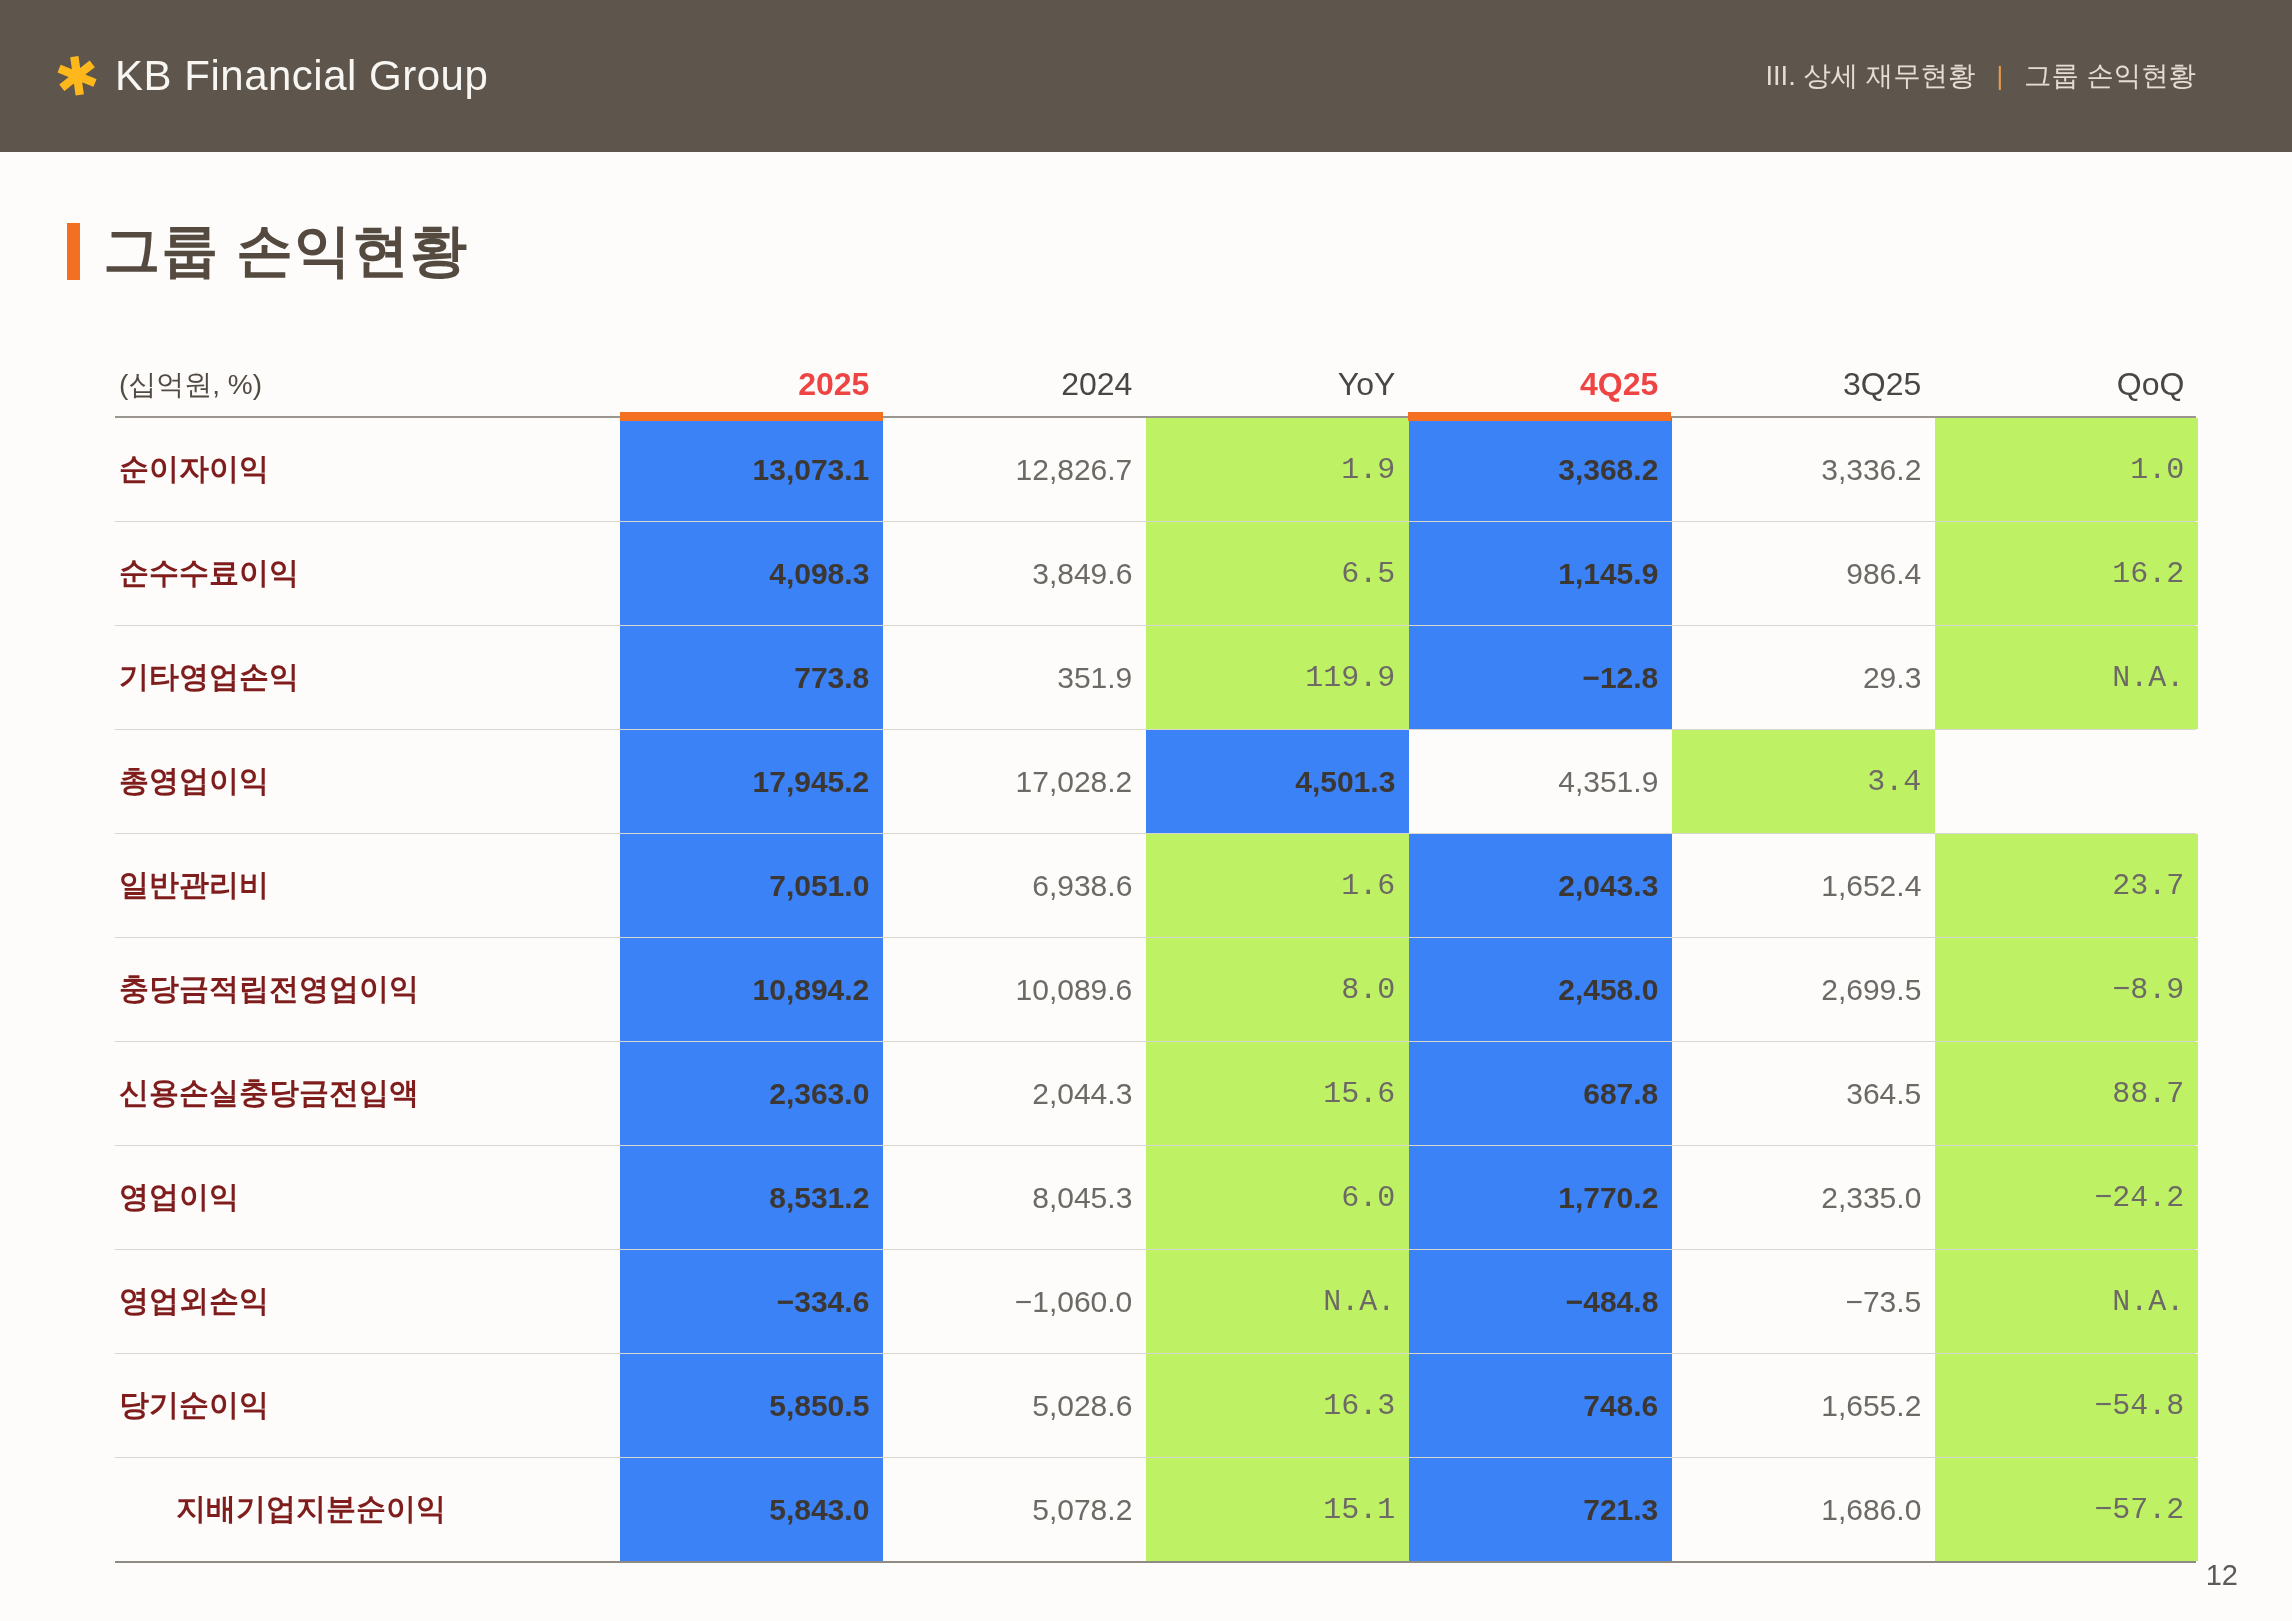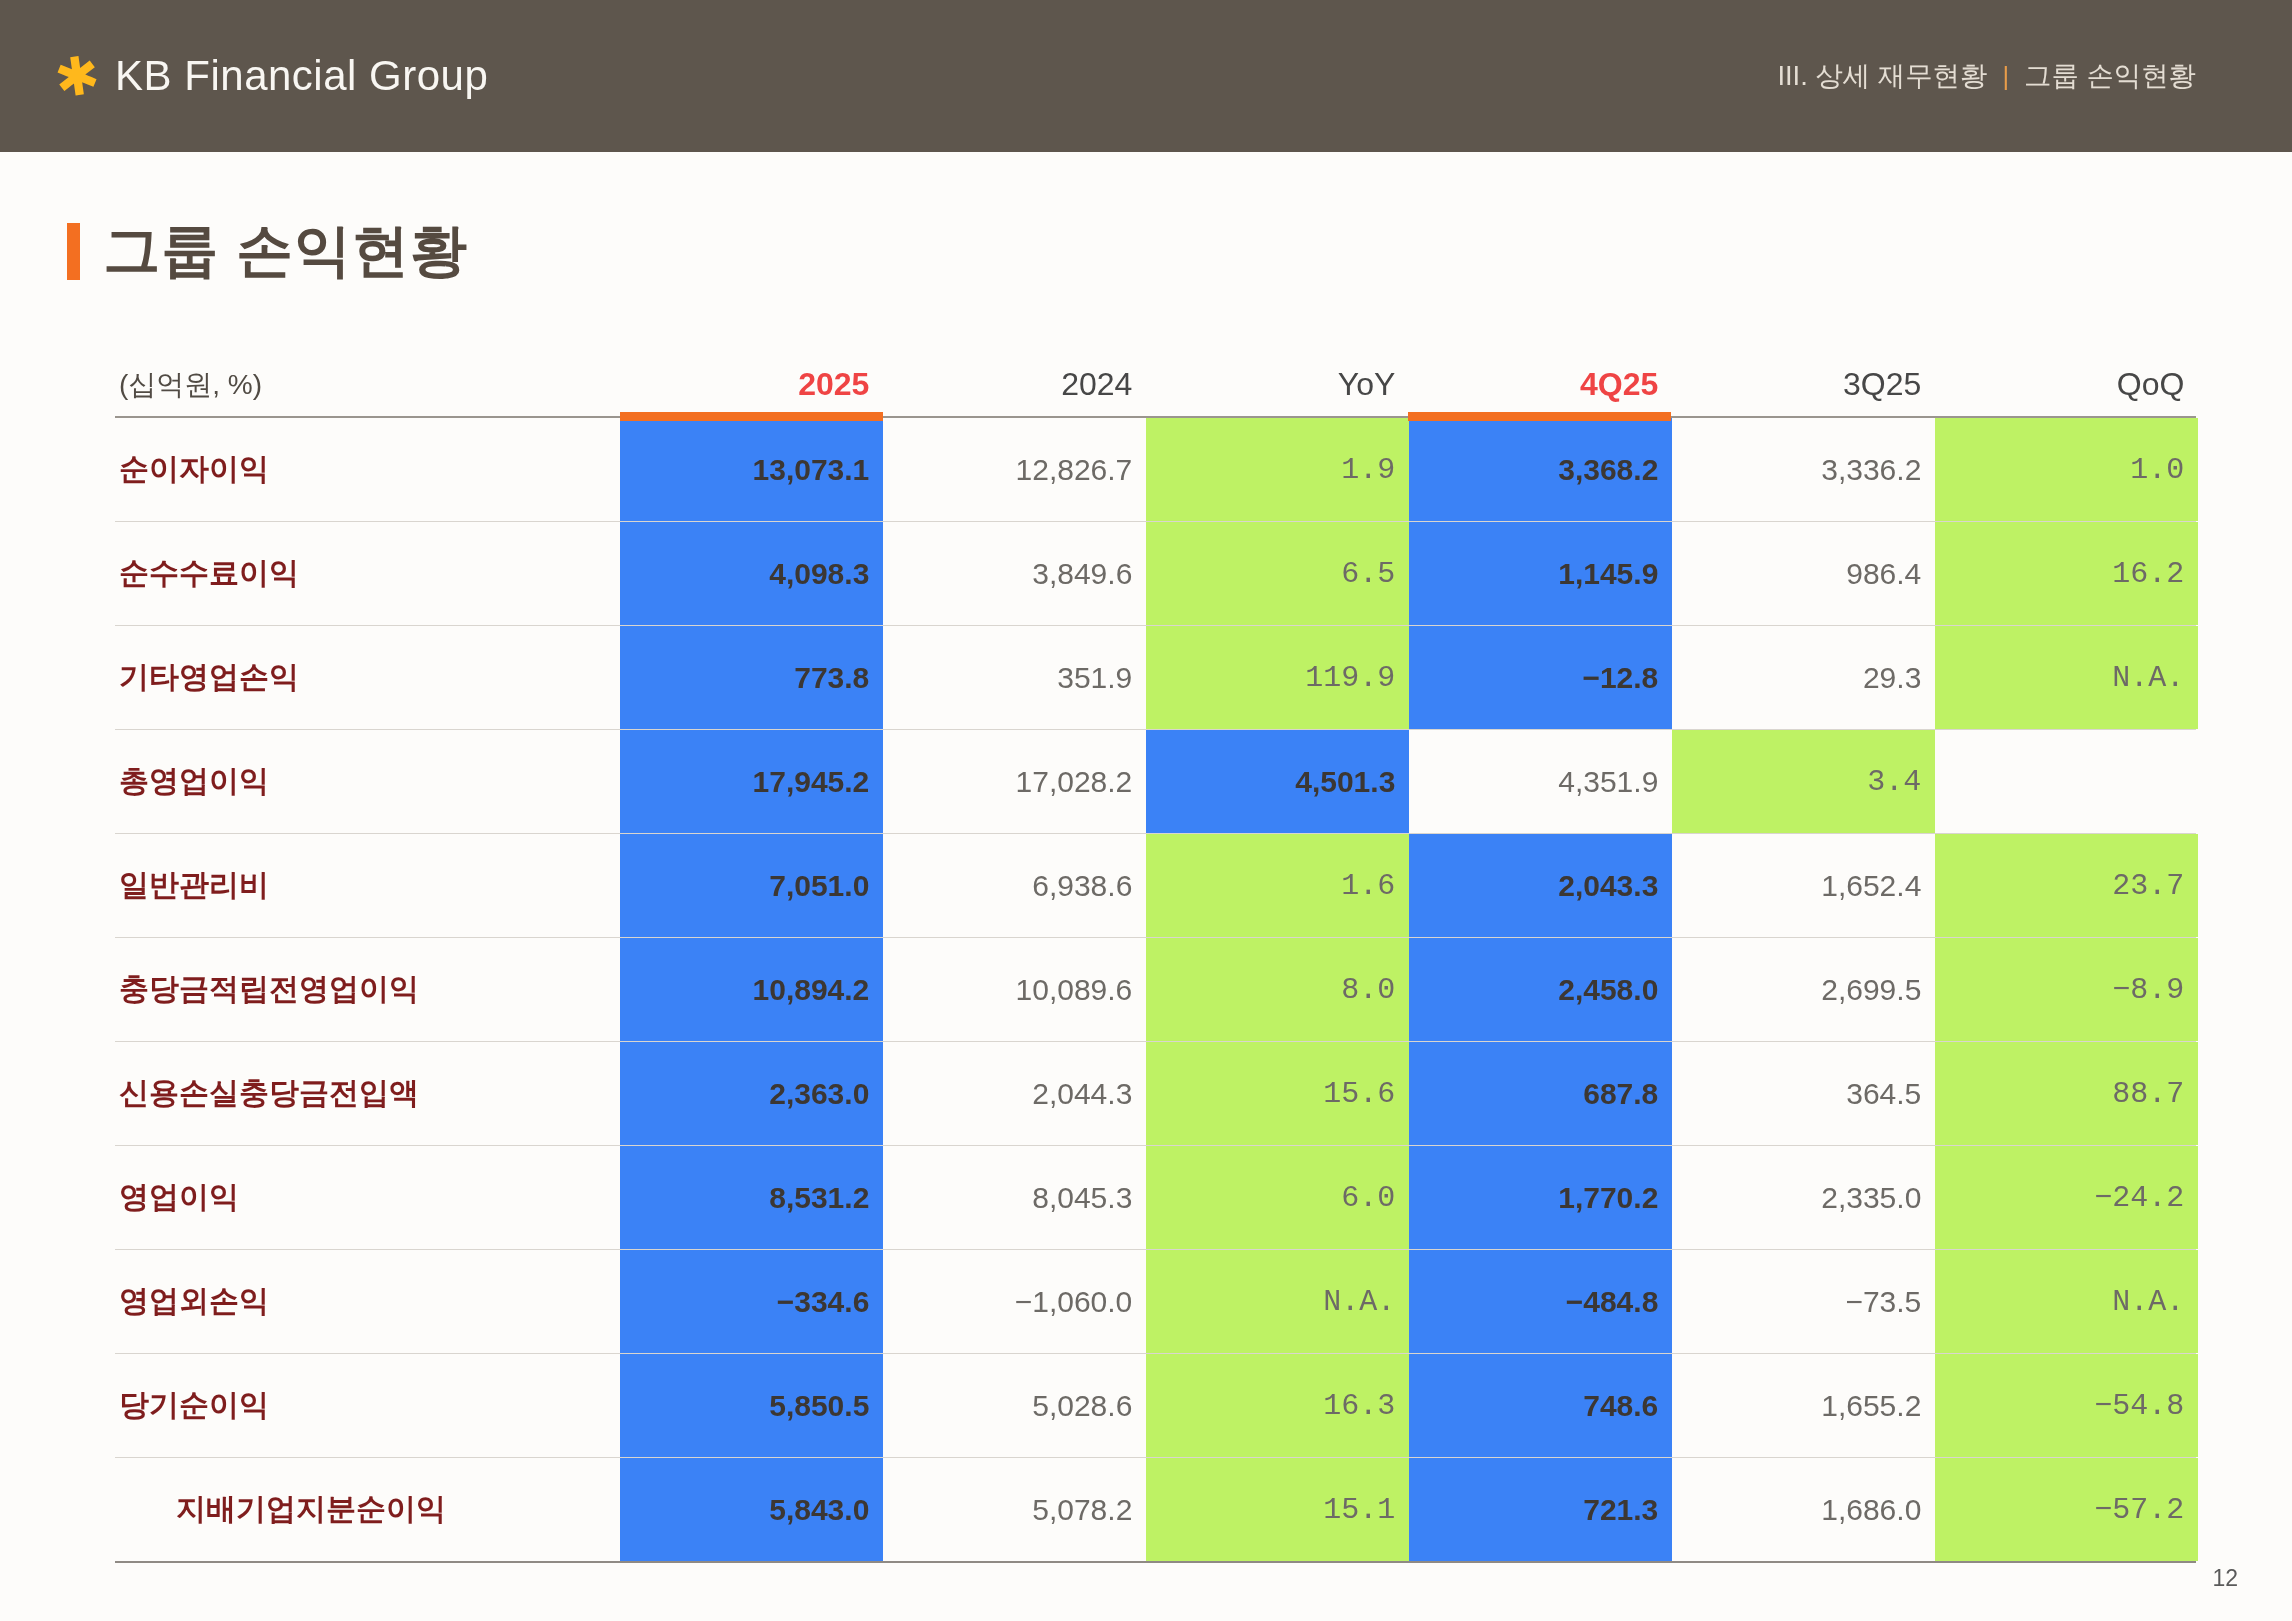--- a/index.html
+++ b/index.html
@@ -13,21 +13,21 @@
 
   
   .topbar {
     height:152px; background:#5e564d;
     display:flex; align-items:center; justify-content:space-between;
     padding:0 97px 0 55px; box-sizing:border-box;
   }
   .logo { display:flex; align-items:center; gap:15.7px; }
   .logo-star { color:#ffb81c; font-size:53px; line-height:1; transform:rotate(-8deg); }
   .logo-text { color:#f8f6f2; font-size:42px; font-weight:400; letter-spacing:0.5px; }
-  .breadcrumb { display:flex; align-items:center; gap:15px; font-size:27.4px; color:#e4ddd3; }
+  .breadcrumb { display:flex; align-items:center; gap:21px; font-size:27.4px; color:#e4ddd3; }
   .bc-sep { color:#e89c4a; font-size:25.5px; }
 
   
   .title-row { display:flex; align-items:center; gap:23.5px; margin:61px 0 0 67px; }
   .title-bar { width:12.7px; height:57px; background:#f36f21; }
   .title { margin:0; font-size:57px; font-weight:700; color:#554a40; letter-spacing:1px; }
 
   
   .table { position:relative; margin:63px 0 0 115px; width:2081px; }
   .thead {
@@ -50,21 +50,21 @@
   }
   .trow:last-child { border-bottom:2px solid #8f8a84; }
   .cell { display:flex; align-items:center; box-sizing:border-box; height:100%; }
   .cell.label { font-size:30px; font-weight:700; color:#7f1d1d; padding-left:3.9px; }
   .cell.label.indent { padding-left:61px; }
   .cell.val { justify-content:flex-end; text-align:right; padding-right:13.7px; font-size:30px; color:#6d6a66; }
   .hl-peach { background:#3b82f6; }
   .hl-gray  { background:#bef264;font-family:Liberation Mono, monospace; }
   .cell.val.bold { font-weight:700; color:#3c3733; }
 
-  .pagenum { position:absolute; right:55px; bottom:29px; font-size:23px; color:#5a5a5a; }
+  .pagenum { position:absolute; right:55px; bottom:29px; font-size:29px; color:#5a5a5a; }
 </style>
 </head>
 <body>
 
 <div class="slide">
 
   <header class="topbar">
     <div class="logo">
       <span class="logo-star">✱</span>
       <span class="logo-text">KB Financial Group</span>

